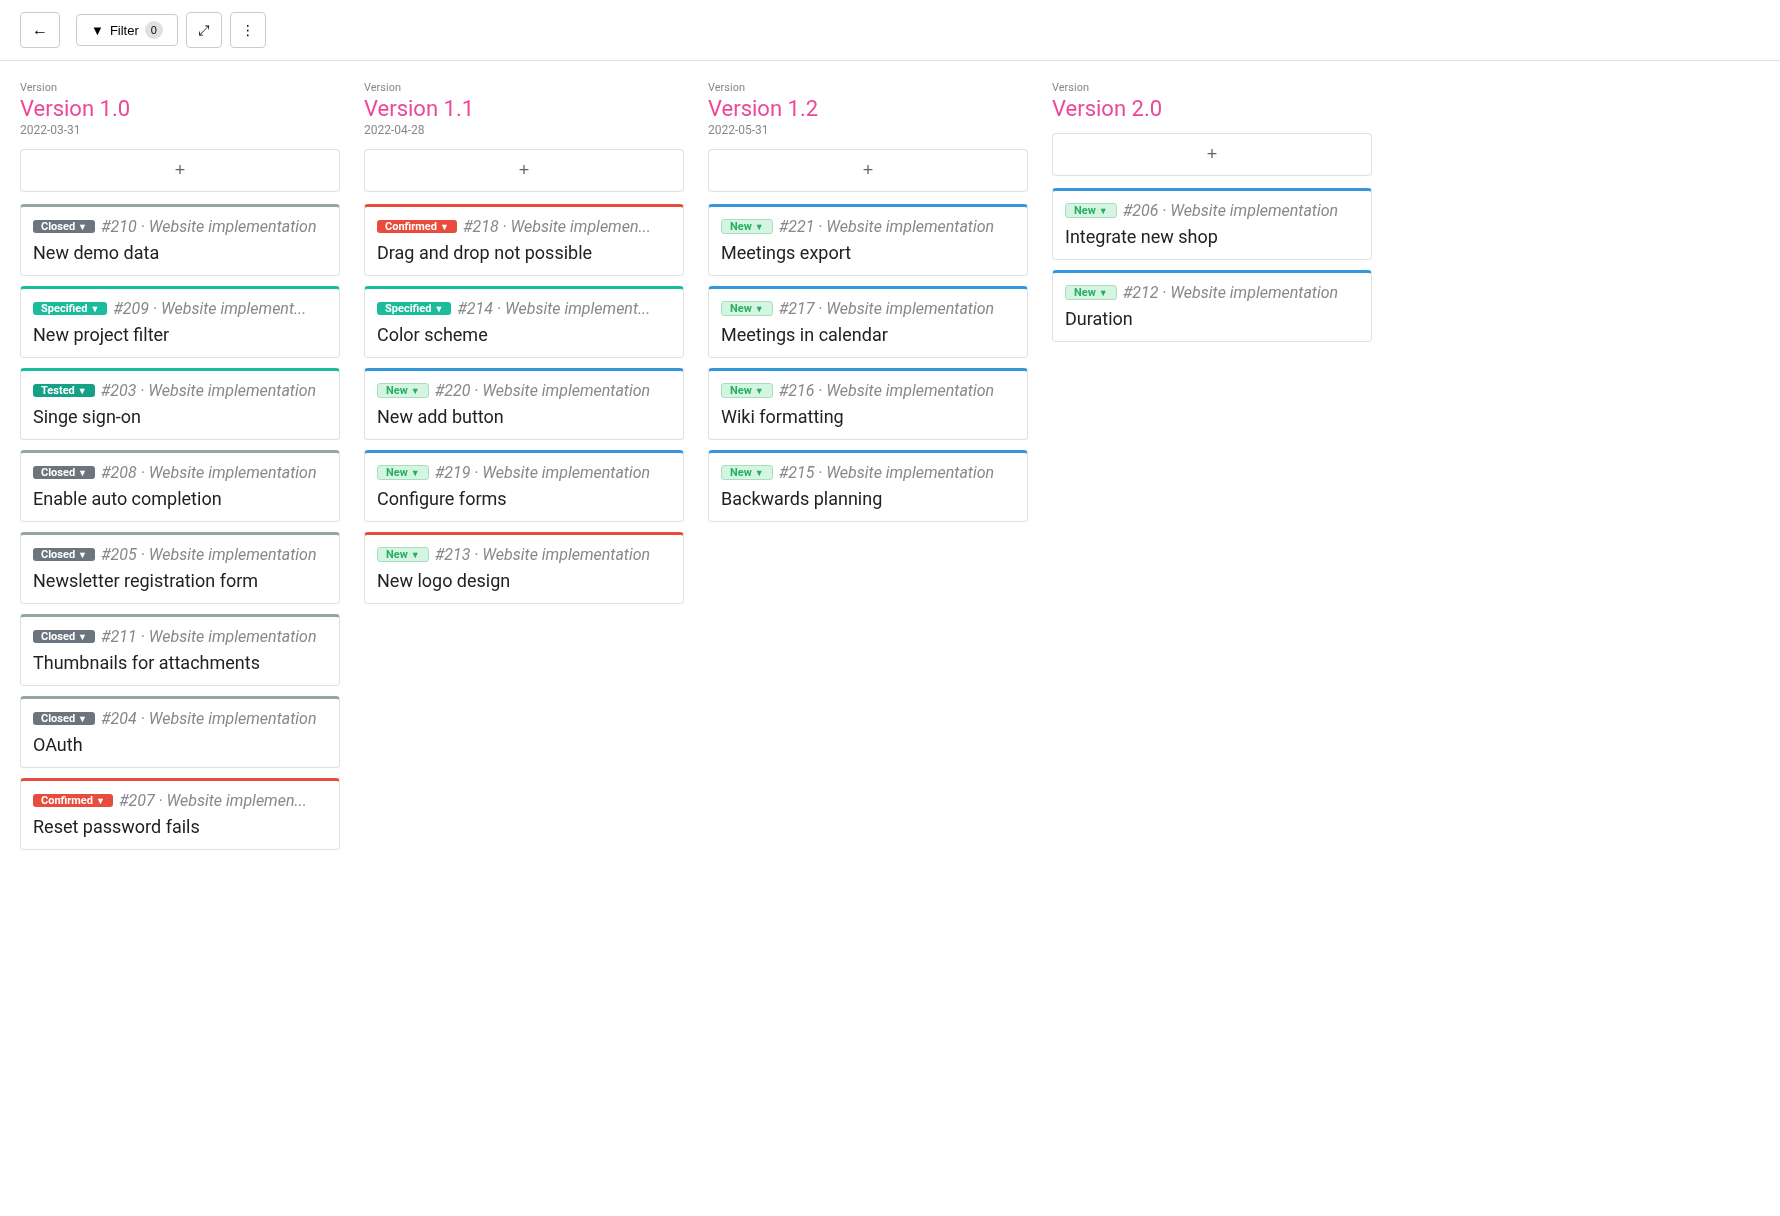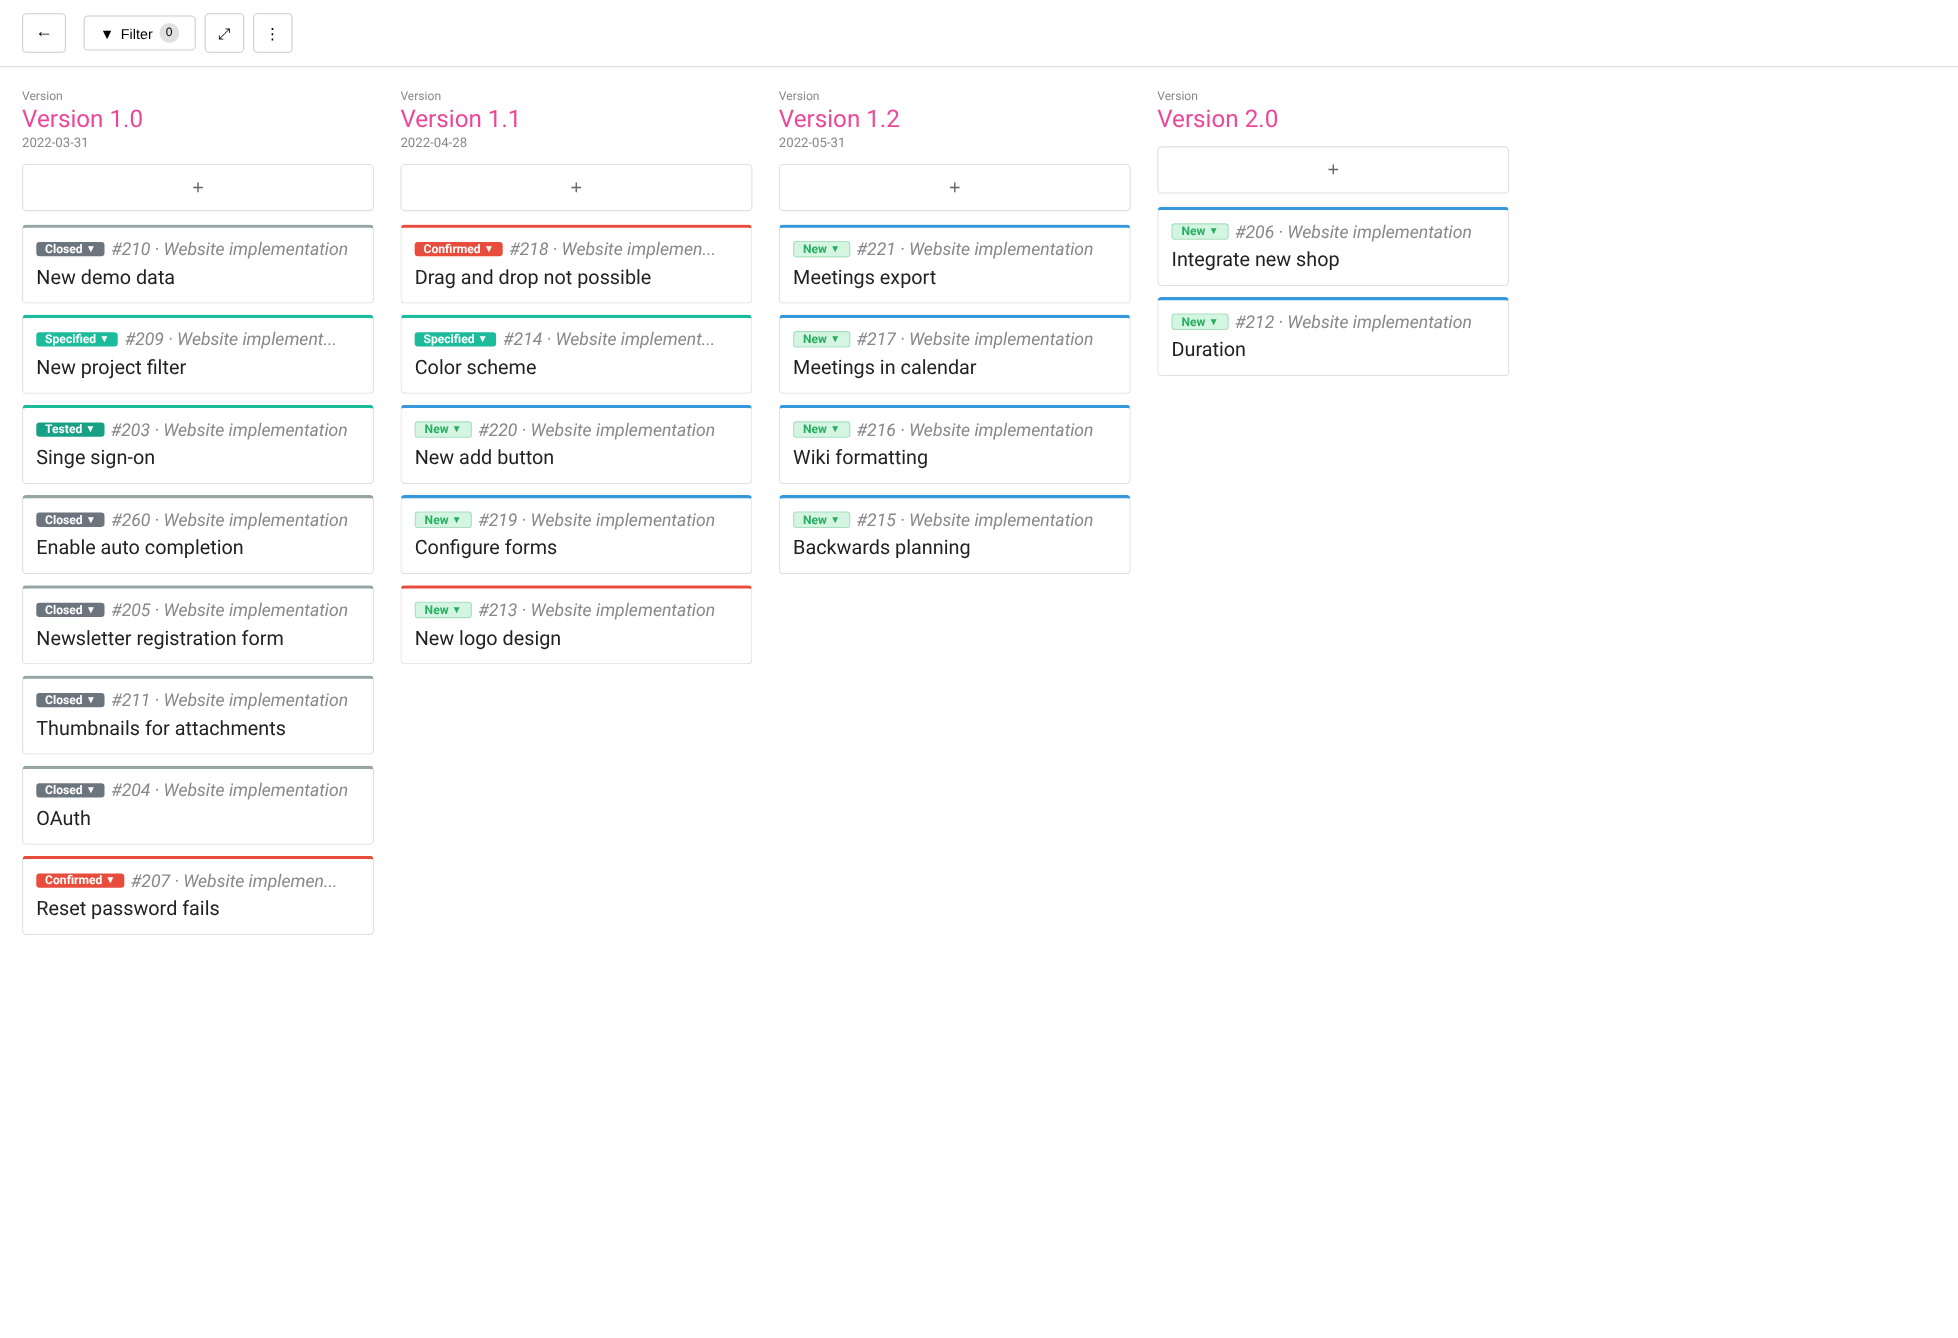--- a/index.html
+++ b/index.html
@@ -224,21 +224,21 @@
         <div class="card-title">New project filter</div>
       </div><div class="card border-teal">
         <div class="card-meta">
           <span class="status-badge tested">Tested <span class="badge-arrow">▼</span></span>
           <span class="card-issue">#203 · Website implementation</span>
         </div>
         <div class="card-title">Singe sign-on</div>
       </div><div class="card border-gray">
         <div class="card-meta">
           <span class="status-badge closed">Closed <span class="badge-arrow">▼</span></span>
-          <span class="card-issue">#260 · Website implementation</span>
+          <span class="card-issue">#208 · Website implementation</span>
         </div>
         <div class="card-title">Enable auto completion</div>
       </div><div class="card border-gray">
         <div class="card-meta">
           <span class="status-badge closed">Closed <span class="badge-arrow">▼</span></span>
           <span class="card-issue">#205 · Website implementation</span>
         </div>
         <div class="card-title">Newsletter registration form</div>
       </div><div class="card border-gray">
         <div class="card-meta">

